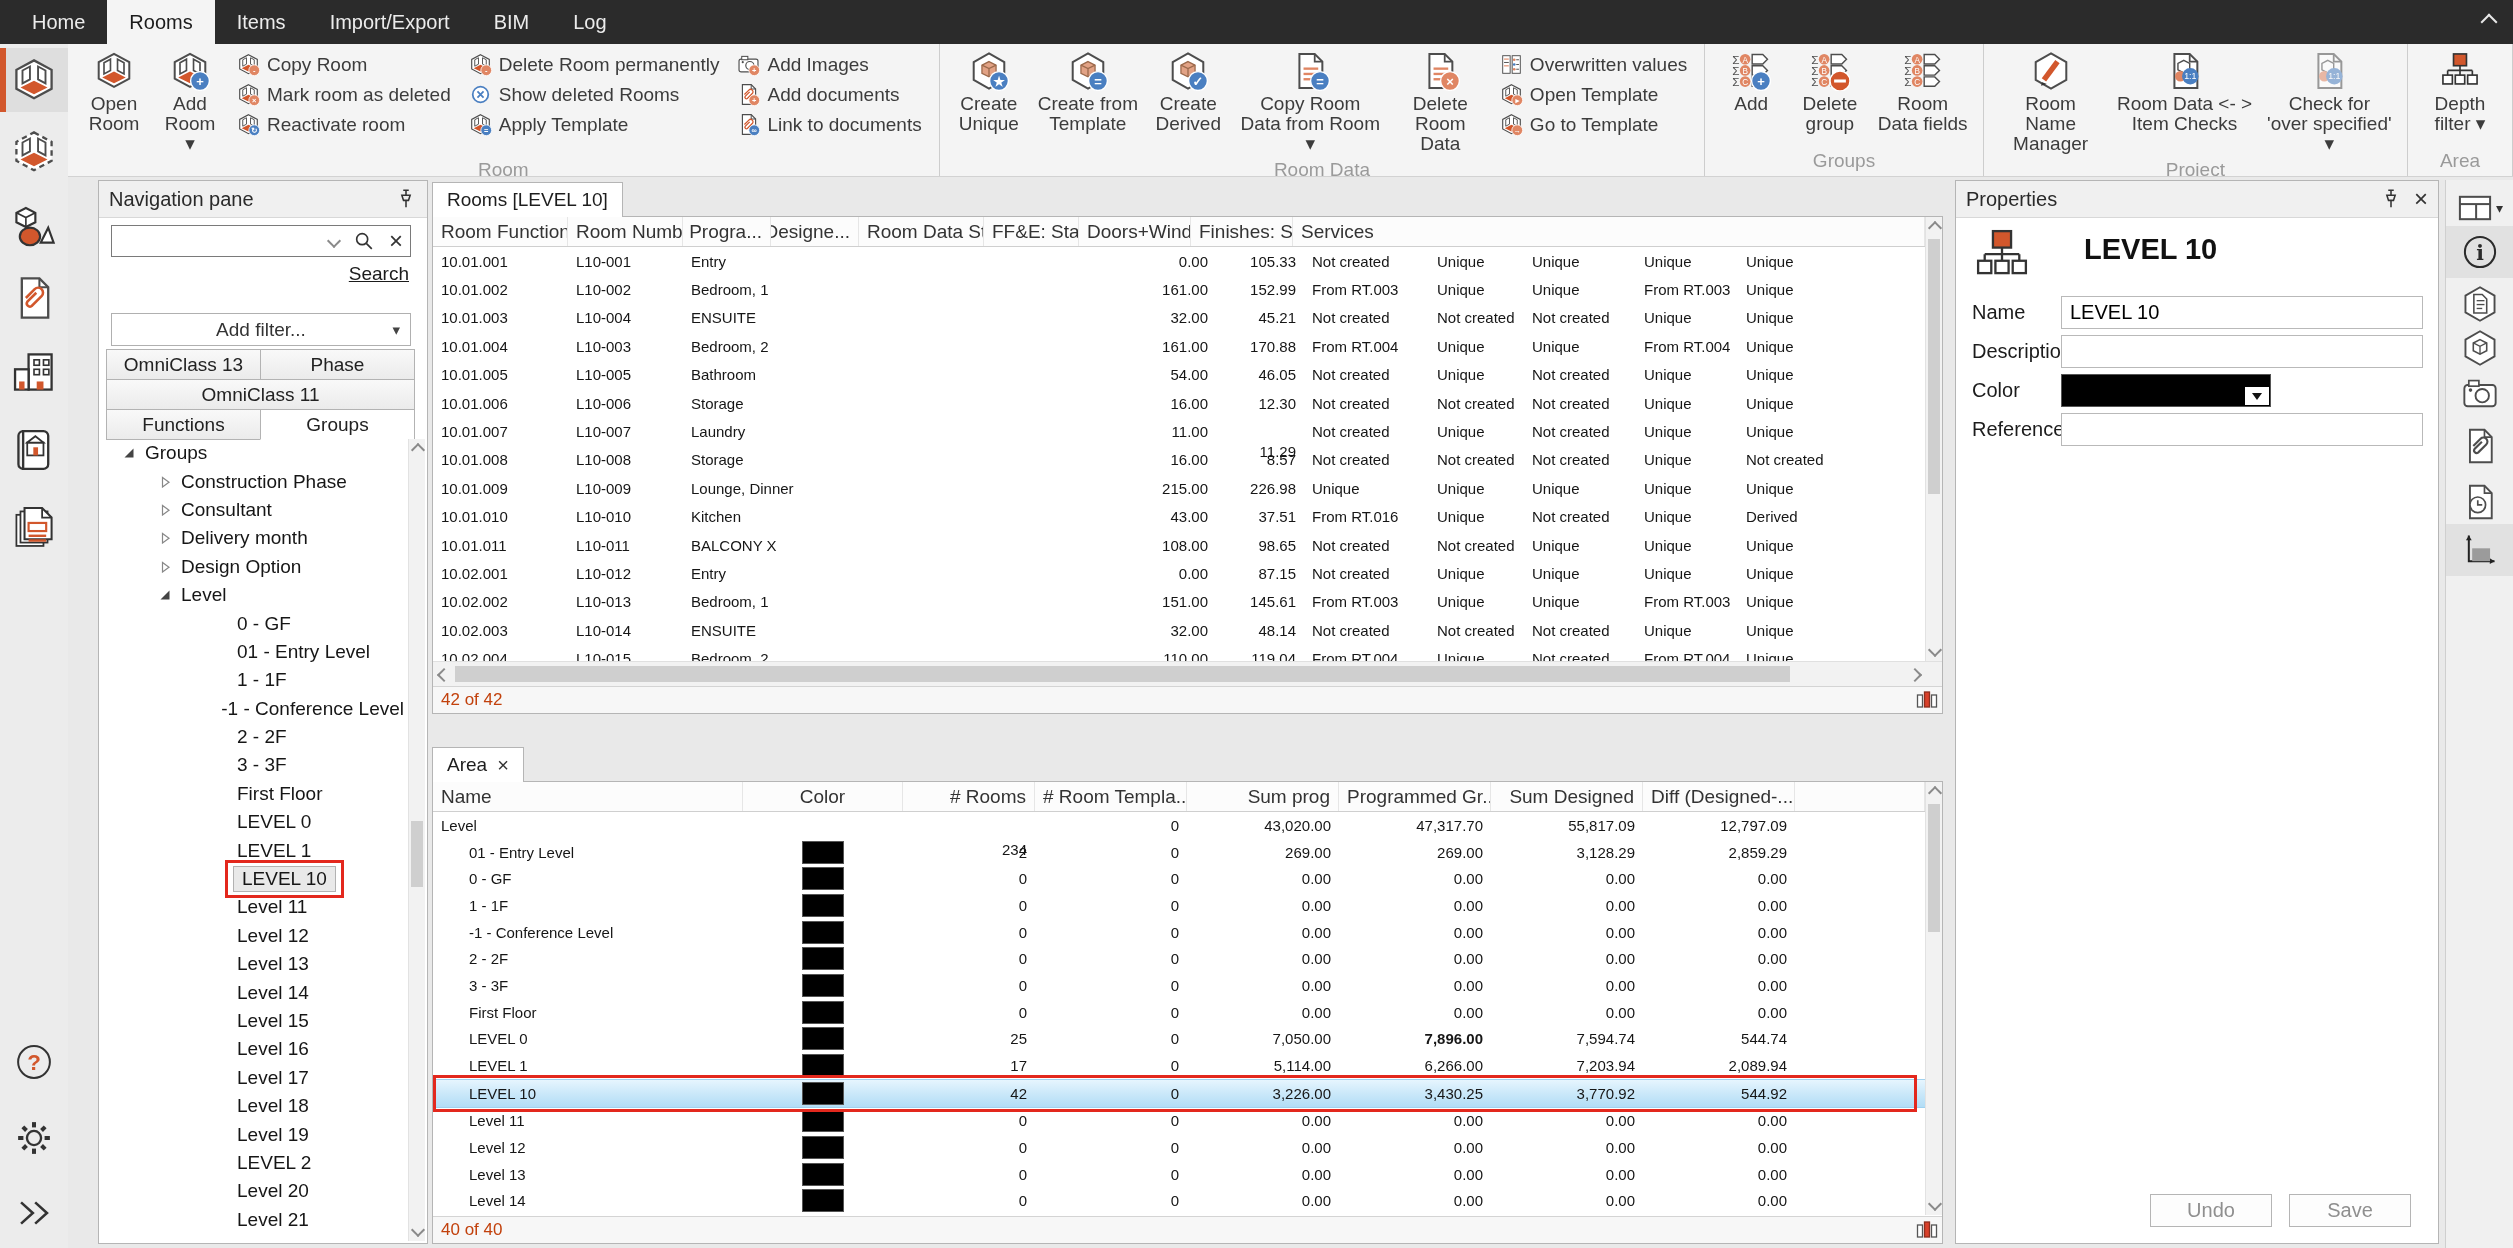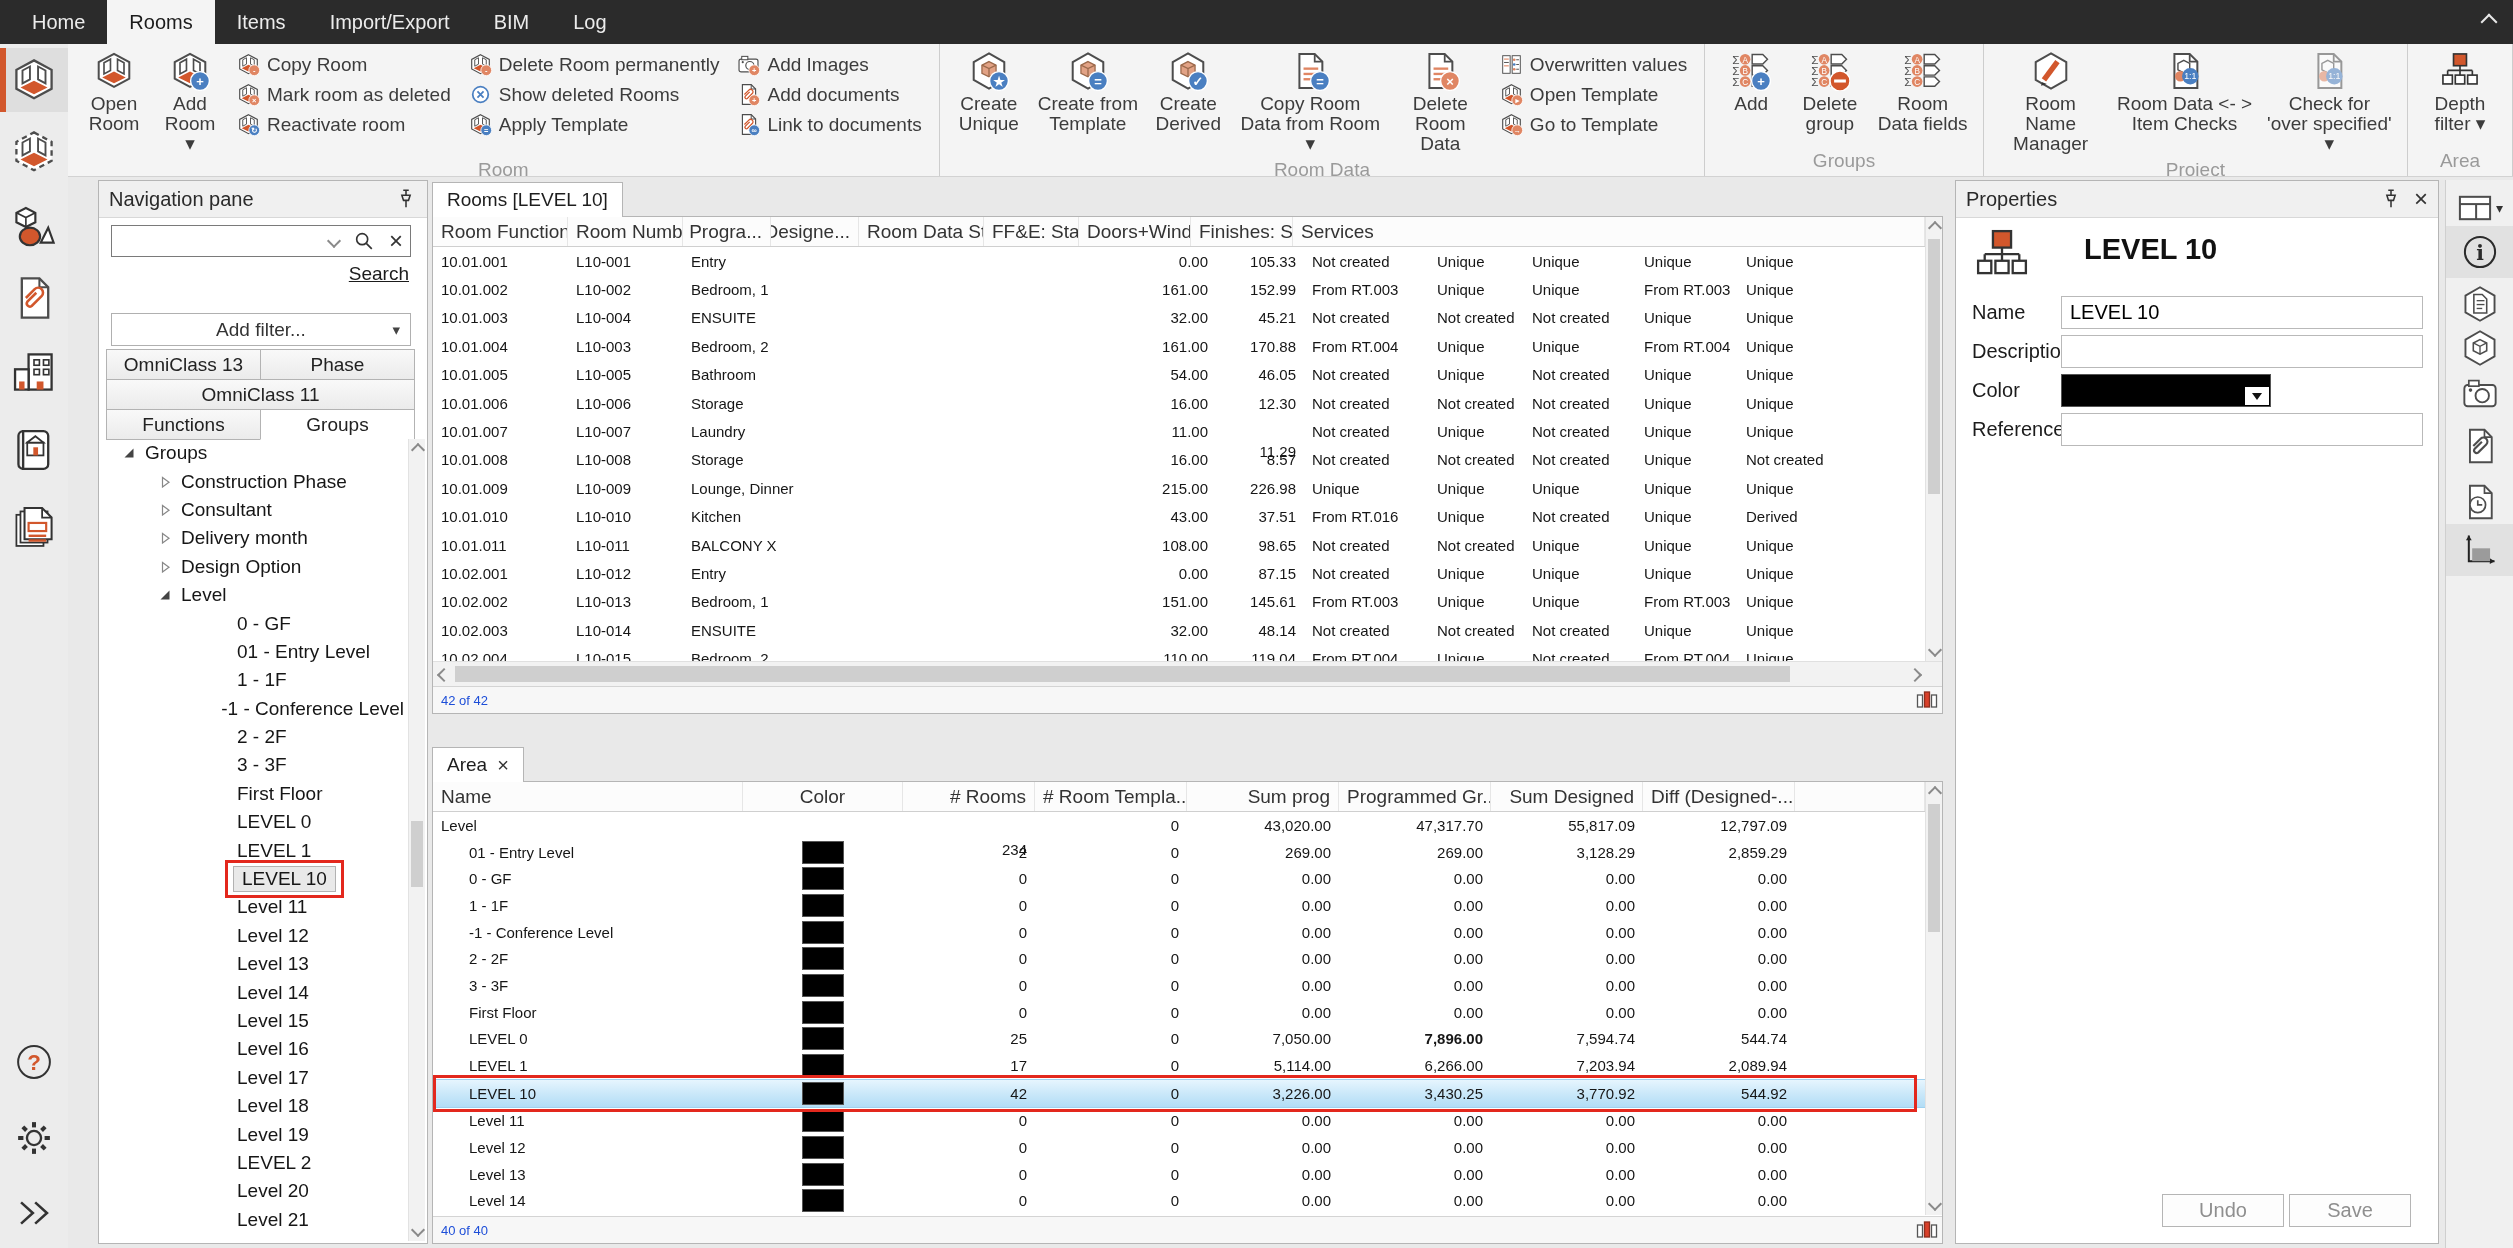--- a/index.html
+++ b/index.html
@@ -77,21 +77,21 @@
   #area-rows{height:403px;flex:1}
   .tr{display:flex;align-items:center;font-size:15px;color:#161616}
   #rooms-rows .tr{height:28.4px}
   #area-rows .tr{height:26.7px}
   .td{padding:0 8px;box-sizing:border-box;overflow:hidden;white-space:nowrap}
   .td.r{text-align:right}.td.c{text-align:center;display:flex;align-items:center;justify-content:center}
   .tr.sel{background:linear-gradient(180deg,#e6f5fe 0%,#c8e7f9 55%,#b2ddf6 100%);border-top:1px solid #9fd1ef;border-bottom:1px solid #9fd1ef}
   .tr.ann{position:relative}
   .tr.ann::after{content:'';position:absolute;left:0;right:8px;top:-5px;bottom:-5px;border:3px solid #e3281d;pointer-events:none;z-index:3}
   .swatch{width:40px;height:21px;border:1px solid #555}
-  .statusbar{height:26px;background:#f7f7f7;border-top:1px solid #d4d4d4;display:flex;align-items:center;padding:0 8px;font-size:13px;color:#1d4ed8;position:relative}
+  .statusbar{height:26px;background:#f7f7f7;border-top:1px solid #d4d4d4;display:flex;align-items:center;padding:0 8px;font-size:17px;color:#c2410c;position:relative}
   .flag{position:absolute;right:3px;top:1px}
   
   #props-panel{left:1955px;top:180px;width:484px;height:1064px}
   .phead-ico{position:absolute;left:18px;top:46px}
   .pheading{position:absolute;left:128px;top:52px;font-size:29px;font-weight:bold;color:#111}
   .prow-label{position:absolute;left:16px;font-size:20px;color:#1c1c1c}
   .pinput{position:absolute;left:105px;width:362px;height:33px;border:1px solid #b9b9b9;font-size:20px;padding:0 8px;box-sizing:border-box;outline:none;font-family:"Liberation Sans",sans-serif}
   .cswatch{position:absolute;left:105px;width:210px;height:33px;border:1px solid #555;box-sizing:border-box}
   .cdrop{position:absolute;right:1px;bottom:1px;width:24px;height:18px;background:#fff;display:flex;align-items:center;justify-content:center}
   .cdrop::after{content:'';width:0;height:0;border-left:5px solid transparent;border-right:5px solid transparent;border-top:7px solid #111}
@@ -1292,21 +1292,21 @@
   <div class="prow-label" style="top:120px">Name</div>
   <input class="pinput" style="top: 115px;" value="LEVEL 10">
   <div class="prow-label" style="top:159px">Description</div>
   <input class="pinput" style="top: 154px;" value="">
   <div class="prow-label" style="top:198px">Color</div>
   <div class="cswatch" style="top: 193px; background: rgb(0, 0, 0);">
       <span class="cdrop"></span>
     </div>
   <div class="prow-label" style="top:237px">Reference</div>
   <input class="pinput" style="top: 232px;" value="">
-  <div class="pbtn" style="right:154px">Undo</div>
+  <div class="pbtn" style="right:166px">Undo</div>
   <div class="pbtn" style="right:27px">Save</div>
 </div>
 
 <div id="right-strip">
     <div class="rsitem" style="top: 2px;">
       <span class="ico">
         <svg width="38" height="38" viewBox="0 0 34 34">
           <rect x="3.5" y="7" width="27" height="20" fill="#fff" stroke="#4d4d4d" stroke-width="1.8"></rect>
           <line x1="3.5" y1="13.5" x2="30.5" y2="13.5" stroke="#4d4d4d" stroke-width="1.8"></line>
           <line x1="18" y1="13.5" x2="18" y2="27" stroke="#4d4d4d" stroke-width="1.8"></line>

